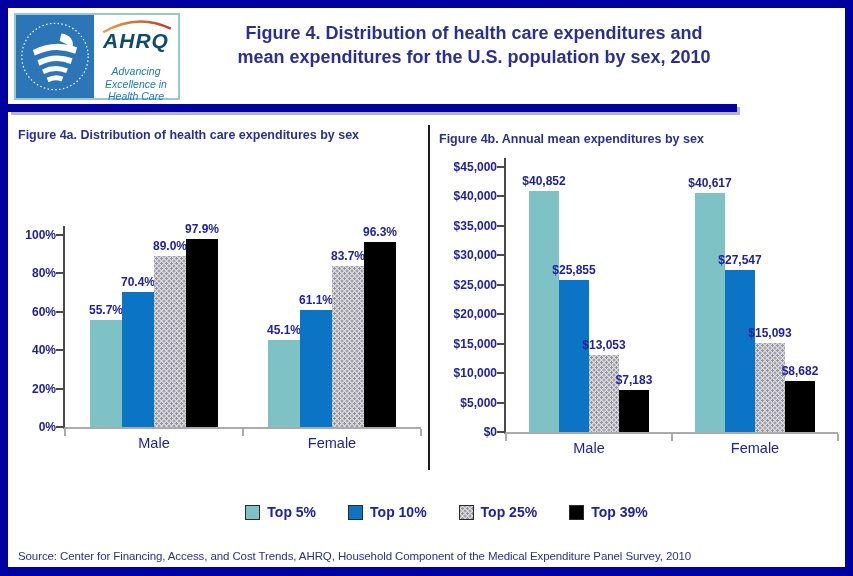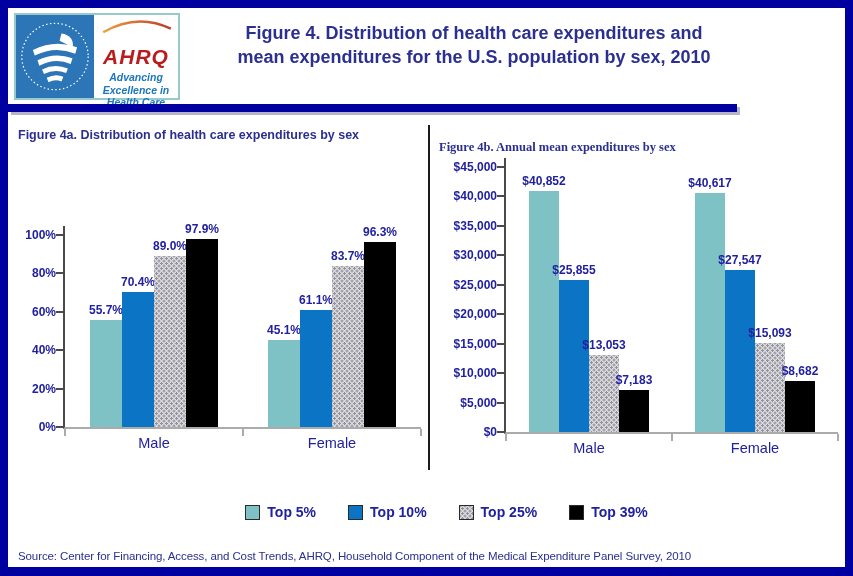--- a/index.html
+++ b/index.html
@@ -5,33 +5,33 @@
   html,body{margin:0;padding:0;background:#e8e8e8;}
   .page{position:relative;width:853px;height:576px;background:#0000A0;font-family:"Liberation Sans",sans-serif;overflow:hidden;}
   .frame{position:absolute;left:8px;top:8px;width:837px;height:559px;background:#ffffff;}
 
   
   .logo{position:absolute;left:6px;top:5px;width:166px;height:87px;border:2px solid #97C9CF;display:flex;background:#fff;box-sizing:border-box;}
   .hhs{width:78px;background:#2C76B8;position:relative;flex:none;}
   .hhs svg{position:absolute;inset:0;width:100%;height:100%;}
   .ahrq-panel{flex:1;position:relative;text-align:center;padding-top:7px;}
   .ahrq-arc{position:absolute;left:6px;top:3px;width:74px;height:16px;}
-  .ahrq-word{position:relative;font-size:21px;font-weight:bold;font-style:italic;color:#b91c1c;letter-spacing:1px;margin-top:23px;}
-  .ahrq-tag{margin-top:2px;font-size:10.5px;line-height:1.2;font-weight:bold;font-style:italic;color:#1C77BE;}
+  .ahrq-word{position:relative;font-size:21px;font-weight:bold;font-style:italic;color:#0c4a6e;letter-spacing:1px;margin-top:7px;}
+  .ahrq-tag{margin-top:12px;font-size:10.5px;line-height:1.2;font-weight:normal;font-style:italic;color:#1C77BE;}
 
   .main-title{position:absolute;left:170px;top:14px;width:592px;text-align:center;color:#2B2F90;font-size:18px;font-weight:bold;line-height:1.32;}
 
   .header-rule{position:absolute;left:0;top:96px;width:729px;height:8px;background:#0000A0;box-shadow:3px 3px 0 rgba(90,90,130,0.45);}
 
   
   .main{position:absolute;left:0;top:104px;width:837px;height:358px;}
   .vdivider{position:absolute;left:420px;top:13px;width:2px;height:345px;background:#1c1c1c;}
   .panel-title{position:absolute;color:#2B2F90;font-size:12.5px;font-weight:bold;white-space:nowrap;}
   .pt-left{left:10px;top:16px;}
-  .pt-right{left:431px;top:28px;font-family:Liberation Serif, serif;}
+  .pt-right{left:431px;top:20px;}
 
   
   .chart{position:absolute;border-left:2px solid #4a4a4a;border-bottom:2px solid #ababab;box-sizing:content-box;}
   .chart::before{content:"";position:absolute;left:-2px;top:-9px;width:2px;height:9px;background:#4a4a4a;}
   .chart0{left:55px;top:123px;width:356px;height:192px;--barw:32px;}
   .chart1{left:496px;top:55px;width:332px;height:265px;--barw:30px;}
   .yaxis{position:absolute;right:100%;margin-right:9px;top:0;height:100%;width:60px;}
   .ytick{position:absolute;right:0;transform:translateY(50%);font-size:12px;font-weight:bold;color:#2121A0;white-space:nowrap;padding-left:31px;}
   .ytickmark{position:absolute;left:-9px;width:7px;height:2px;background:#4a4a4a;transform:translateY(1px);}
   .xtickmark{position:absolute;bottom:-9px;width:2px;height:7px;background:#ababab;transform:translateX(-1px);}

